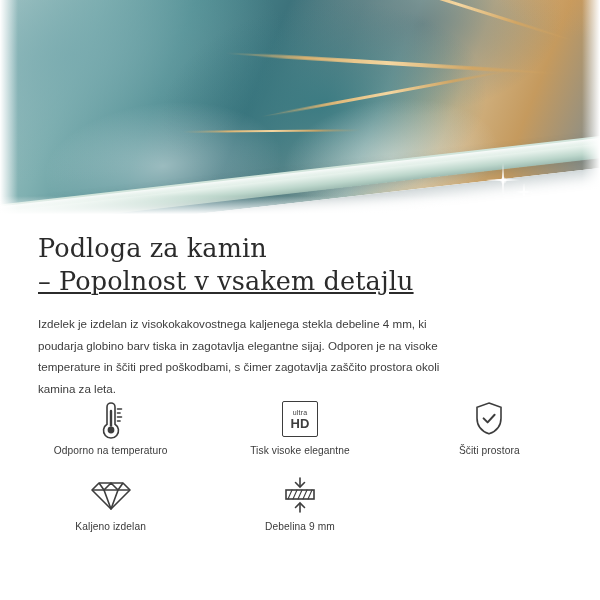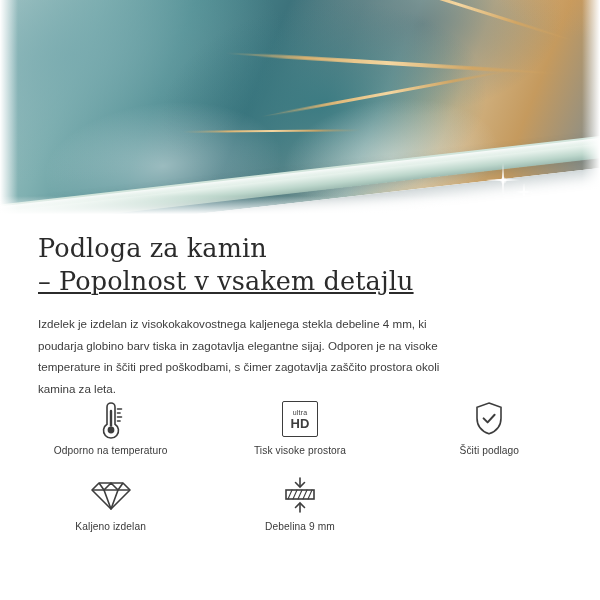--- a/index.html
+++ b/index.html
@@ -302,31 +302,31 @@
       <div class="feature-label">Odporno na temperaturo</div>
     </div>
 
     <div class="feature">
       <div class="feature-icon">
         <div class="ultrahd">
           <span class="u-top">ultra</span>
           <span class="u-bot">HD</span>
         </div>
       </div>
-      <div class="feature-label">Tisk visoke prostora</div>
+      <div class="feature-label">Tisk visoke elegantne</div>
     </div>
 
     <div class="feature">
       <div class="feature-icon">
         <svg width="40" height="44" viewBox="0 0 40 44" fill="none" stroke="#3d3d3d" stroke-width="1.6">
           <path d="M20 6l12 4.2v11c0 8-5.2 13.2-12 15.6C13.2 34.4 8 29.2 8 21.2v-11L20 6z"></path>
           <path d="M14.6 21.4l4 4 7-7.6" stroke-width="2" stroke-linecap="round" stroke-linejoin="round"></path>
         </svg>
       </div>
-      <div class="feature-label">Ščiti podlago</div>
+      <div class="feature-label">Ščiti prostora</div>
     </div>
 
     <div class="feature">
       <div class="feature-icon">
         <svg width="44" height="40" viewBox="0 0 44 40" fill="none" stroke="#3d3d3d" stroke-width="1.6" stroke-linejoin="round">
           <path d="M10 8h24l7 7-19 19L3 15l7-7z"></path>
           <path d="M3 15h38"></path>
           <path d="M10 8l5 7 7-7 7 7 5-7"></path>
           <path d="M15 15l7 19 7-19"></path>
         </svg>

